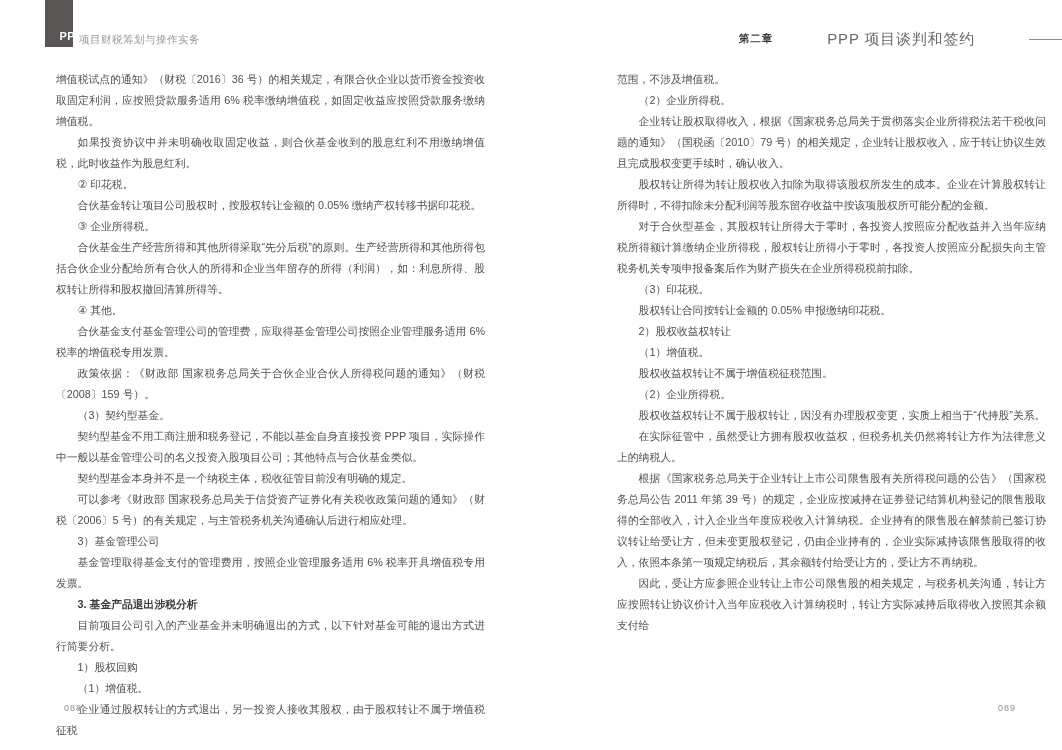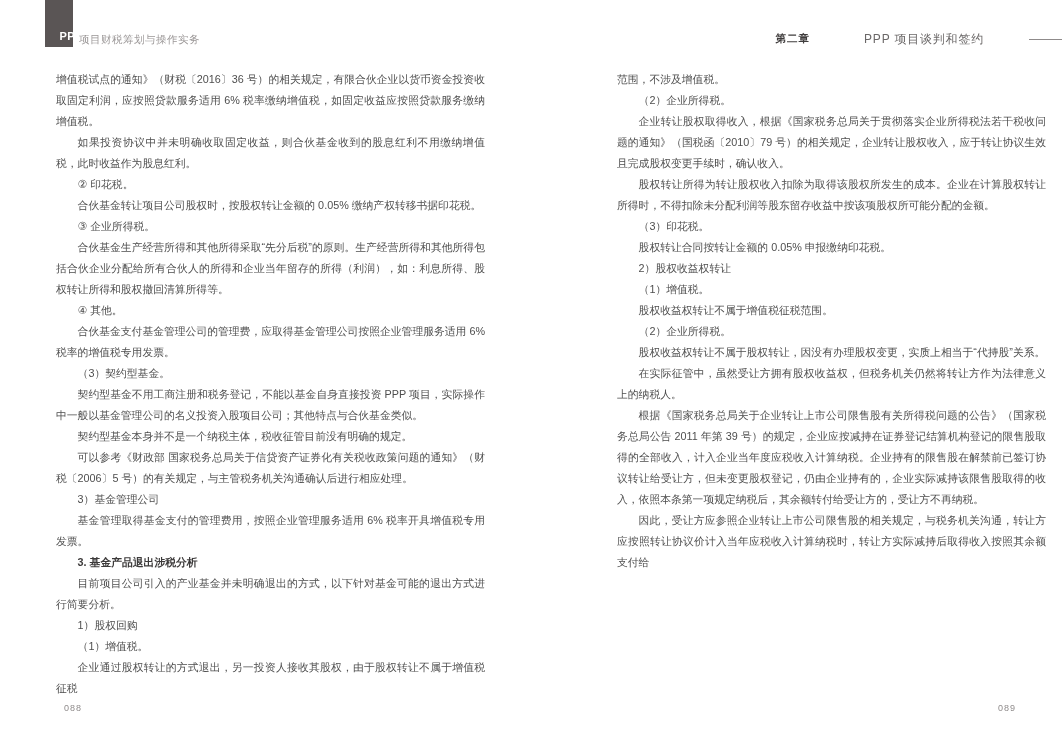--- a/index.html
+++ b/index.html
@@ -45,23 +45,24 @@
     gap: 45px;
   }
   .chapter-num {
     font-size: 10.5px;
     font-weight: bold;
     color: #3f3c3c;
     letter-spacing: 1px;
     margin-right: 9px;
   }
   .chapter-title {
-    font-size: 12px;
+    font-size: 15px;
     color: #6b6868;
     letter-spacing: 0.8px;
+    margin-right: 9px;
   }
   .chapter-rule {
     display: inline-block;
     width: 33px; height: 1px;
     background: #8f8b8b;
   }
   
   .text-col {
     position: absolute;
     top: 69px;
@@ -107,38 +108,40 @@
 
   <div class="text-col col-left">
     <p class="continuation">增值税试点的通知》（财税〔2016〕36 号）的相关规定，有限合伙企业以货币资金投资收取固定利润，应按照贷款服务适用 6% 税率缴纳增值税，如固定收益应按照贷款服务缴纳增值税。</p>
     <p class="body">如果投资协议中并未明确收取固定收益，则合伙基金收到的股息红利不用缴纳增值税，此时收益作为股息红利。</p>
     <p class="body">② 印花税。</p>
     <p class="body">合伙基金转让项目公司股权时，按股权转让金额的 0.05% 缴纳产权转移书据印花税。</p>
     <p class="body">③ 企业所得税。</p>
     <p class="body">合伙基金生产经营所得和其他所得采取“先分后税”的原则。生产经营所得和其他所得包括合伙企业分配给所有合伙人的所得和企业当年留存的所得（利润），如：利息所得、股权转让所得和股权撤回清算所得等。</p>
     <p class="body">④ 其他。</p>
     <p class="body">合伙基金支付基金管理公司的管理费，应取得基金管理公司按照企业管理服务适用 6% 税率的增值税专用发票。</p>
+    <p class="body">政策依据：《财政部 国家税务总局关于合伙企业合伙人所得税问题的通知》（财税〔2008〕159 号）。</p>
     <p class="body">（3）契约型基金。</p>
     <p class="body">契约型基金不用工商注册和税务登记，不能以基金自身直接投资 PPP 项目，实际操作中一般以基金管理公司的名义投资入股项目公司；其他特点与合伙基金类似。</p>
     <p class="body">契约型基金本身并不是一个纳税主体，税收征管目前没有明确的规定。</p>
     <p class="body">可以参考《财政部 国家税务总局关于信贷资产证券化有关税收政策问题的通知》（财税〔2006〕5 号）的有关规定，与主管税务机关沟通确认后进行相应处理。</p>
     <p class="body">3）基金管理公司</p>
     <p class="body">基金管理取得基金支付的管理费用，按照企业管理服务适用 6% 税率开具增值税专用发票。</p>
     <p class="heading">3. 基金产品退出涉税分析</p>
     <p class="body">目前项目公司引入的产业基金并未明确退出的方式，以下针对基金可能的退出方式进行简要分析。</p>
     <p class="body">1）股权回购</p>
     <p class="body">（1）增值税。</p>
     <p class="body">企业通过股权转让的方式退出，另一投资人接收其股权，由于股权转让不属于增值税征税</p>
   </div>
 
   <div class="text-col col-right">
     <p class="continuation">范围，不涉及增值税。</p>
     <p class="body">（2）企业所得税。</p>
     <p class="body">企业转让股权取得收入，根据《国家税务总局关于贯彻落实企业所得税法若干税收问题的通知》（国税函〔2010〕79 号）的相关规定，企业转让股权收入，应于转让协议生效且完成股权变更手续时，确认收入。</p>
     <p class="body">股权转让所得为转让股权收入扣除为取得该股权所发生的成本。企业在计算股权转让所得时，不得扣除未分配利润等股东留存收益中按该项股权所可能分配的金额。</p>
+    <p class="body">对于合伙型基金，其股权转让所得大于零时，各投资人按照应分配收益并入当年应纳税所得额计算缴纳企业所得税，股权转让所得小于零时，各投资人按照应分配损失向主管税务机关专项申报备案后作为财产损失在企业所得税税前扣除。</p>
     <p class="body">（3）印花税。</p>
     <p class="body">股权转让合同按转让金额的 0.05% 申报缴纳印花税。</p>
     <p class="body">2）股权收益权转让</p>
     <p class="body">（1）增值税。</p>
     <p class="body">股权收益权转让不属于增值税征税范围。</p>
     <p class="body">（2）企业所得税。</p>
     <p class="body">股权收益权转让不属于股权转让，因没有办理股权变更，实质上相当于“代持股”关系。</p>
     <p class="body">在实际征管中，虽然受让方拥有股权收益权，但税务机关仍然将转让方作为法律意义上的纳税人。</p>
     <p class="body">根据《国家税务总局关于企业转让上市公司限售股有关所得税问题的公告》（国家税务总局公告 2011 年第 39 号）的规定，企业应按减持在证券登记结算机构登记的限售股取得的全部收入，计入企业当年度应税收入计算纳税。企业持有的限售股在解禁前已签订协议转让给受让方，但未变更股权登记，仍由企业持有的，企业实际减持该限售股取得的收入，依照本条第一项规定纳税后，其余额转付给受让方的，受让方不再纳税。</p>
     <p class="body">因此，受让方应参照企业转让上市公司限售股的相关规定，与税务机关沟通，转让方应按照转让协议价计入当年应税收入计算纳税时，转让方实际减持后取得收入按照其余额支付给</p>

